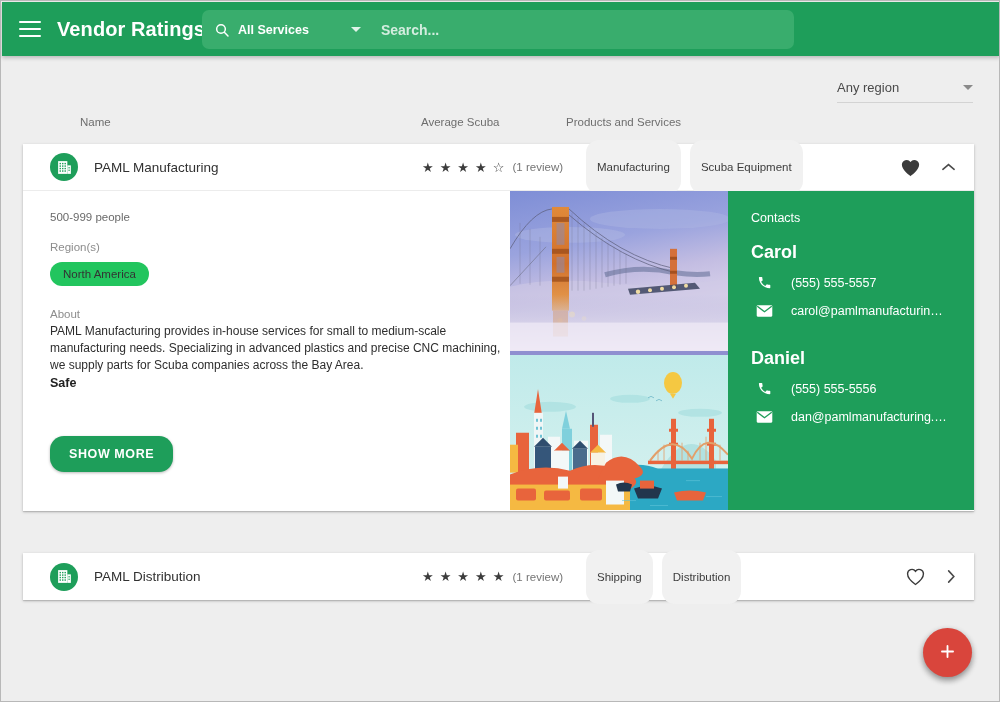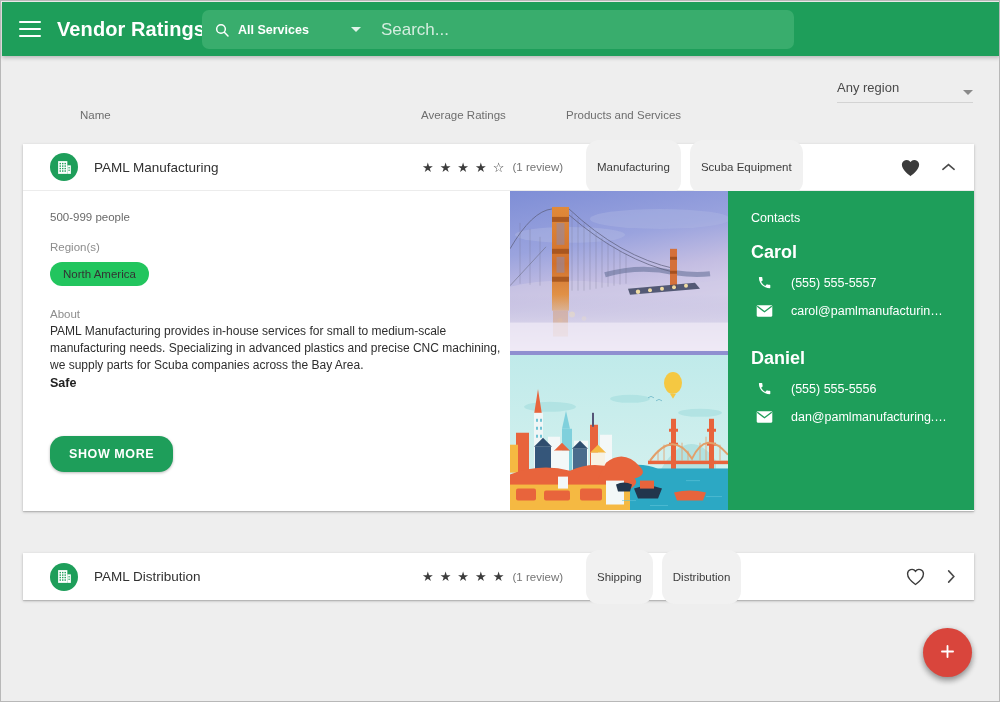--- a/index.html
+++ b/index.html
@@ -50,44 +50,45 @@
     white-space: nowrap; cursor: pointer;
   }
   .svc-caret {
     margin-left: 42px; width: 0; height: 0;
     border-left: 5px solid transparent; border-right: 5px solid transparent;
     border-top: 5px solid rgba(255,255,255,.85); cursor: pointer;
   }
   .search-input {
     flex: 1; margin-left: 20px; margin-right: 14px;
     background: transparent; border: none; outline: none;
-    color: #701a75; font-size: 17px;
+    color: #701a75; font-size: 14px;
     font-family: "Liberation Sans", sans-serif;
+    font-weight: bold;
   }
   .search-input::placeholder { color: rgba(255,255,255,.78); }
 
   
   .content { position: absolute; top: 55px; left: 1px; width: 998px; height: 646px; background: #eeeeee; }
 
   
   .region-filter {
     position: absolute; right: 27px; top: 24px;
     width: 136px; cursor: pointer;
   }
-  .region-row { display: flex; align-items: flex-end; justify-content: space-between;
+  .region-row { display: flex; align-items: center; justify-content: space-between;
     padding-bottom: 7px; border-bottom: 1px solid #d3d3d3; }
   .region-label { font-size: 13px; color: #4a4a4a; }
   .region-caret {
     width: 0; height: 0;
     border-left: 5px solid transparent; border-right: 5px solid transparent;
     border-top: 5px solid #8a8a8a;
   }
 
   
-  .col-headers { position: absolute; top: 53px; left: 0; width: 968px; height: 20px; }
+  .col-headers { position: absolute; top: 60px; left: 0; width: 968px; height: 20px; }
   .col-h { position: absolute; font-size: 11.5px; color: #6e6e6e; white-space: nowrap; }
   .col-name   { left: 78px; }
   .col-rating { left: 419px; }
   .col-prod   { left: 564px; }
 
   
   .card {
     position: absolute; left: 21px; width: 951px;
     background: #ffffff;
     box-shadow: 0 1px 3px rgba(0,0,0,0.20), 0 1px 1px rgba(0,0,0,0.12);
@@ -197,21 +198,21 @@
 
     <div class="region-filter">
       <div class="region-row">
         <span class="region-label">Any region</span>
         <span class="region-caret"></span>
       </div>
     </div>
 
     <div class="col-headers">
       <div class="col-h col-name">Name</div>
-      <div class="col-h col-rating">Average Ratings</div>
+      <div class="col-h col-rating">Average Scuba</div>
       <div class="col-h col-prod">Products and Services</div>
     </div>
 
     <div class="card card-expanded">
 
       <div class="card-head">
         <span class="biz-icon">
           <svg width="17" height="17" viewBox="0 0 24 24">
             <rect x="3" y="3" width="13" height="18" fill="#ffffff"></rect>
             <rect x="16" y="9" width="5" height="12" fill="#ffffff"></rect>

